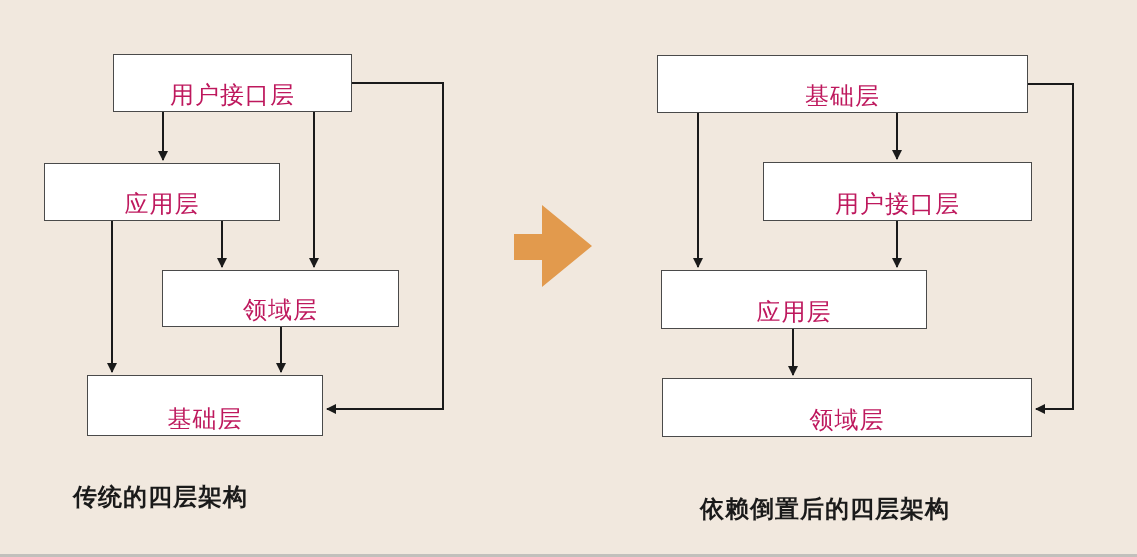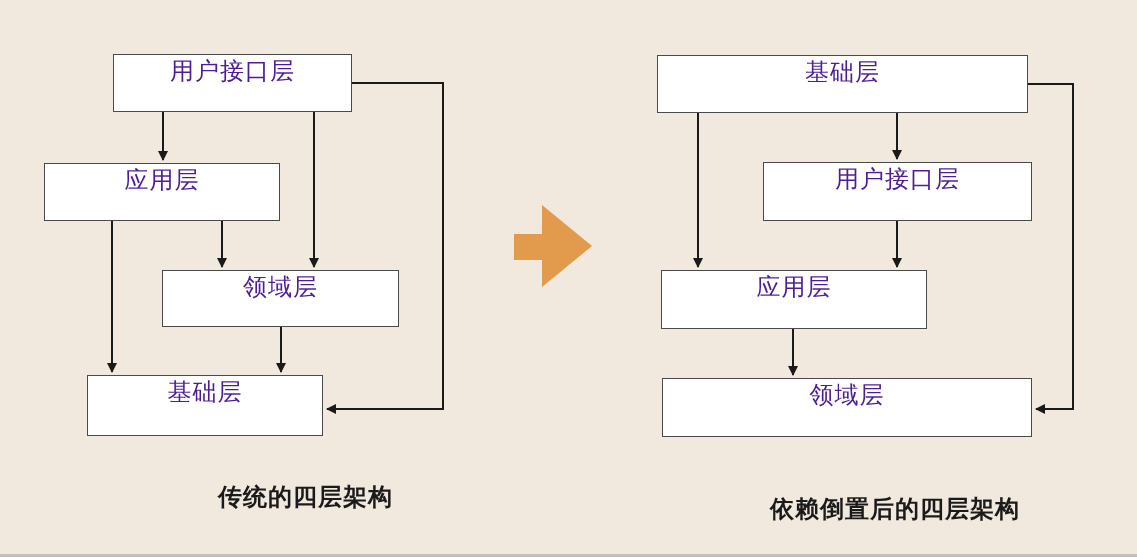--- a/index.html
+++ b/index.html
@@ -8,29 +8,29 @@
     position:relative;
     width:1137px;height:557px;
     background:#F1E8DE;
     overflow:hidden;
   }
   .layer-box{
     position:absolute;
     background:#FFFFFF;
     border:1.5px solid #4a4a4a;
     box-sizing:border-box;
-    display:flex;align-items:flex-start;justify-content:center;
+    display:flex;align-items:flex-end;justify-content:center;
     font-size:24px;
     letter-spacing:1px;
-    color:#4c1d95;
+    color:#be185d;
   }
   .diagram-caption{
     position:absolute;
     width:320px;
-    text-align:right;
+    text-align:left;
     font-size:24px;
     font-weight:bold;
     letter-spacing:1px;
     color:#1a1a1a;
   }
   #connector-layer{
     position:absolute;left:0;top:0;width:1137px;height:557px;
     pointer-events:none;
   }
   .connector{

